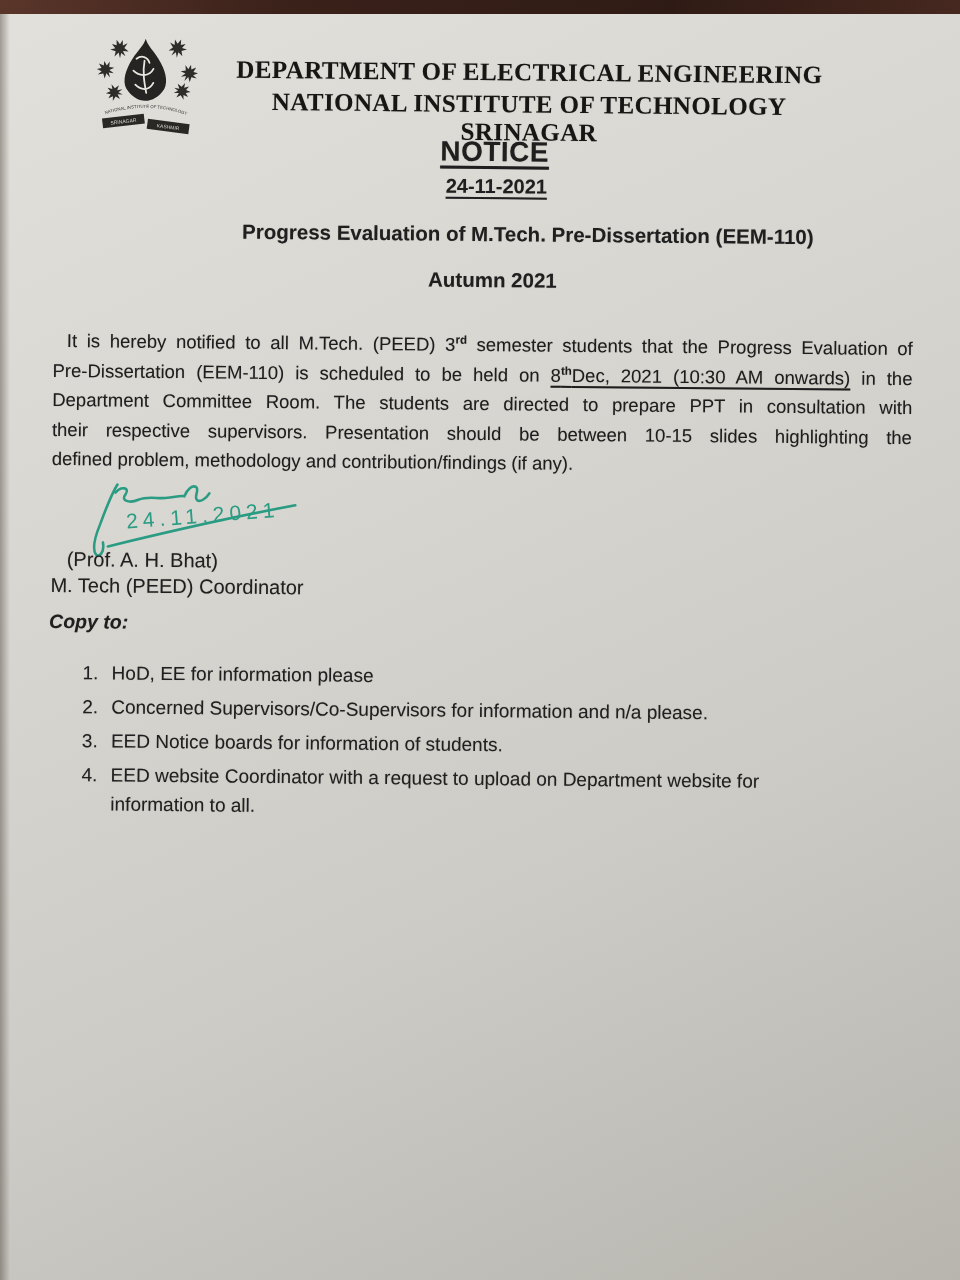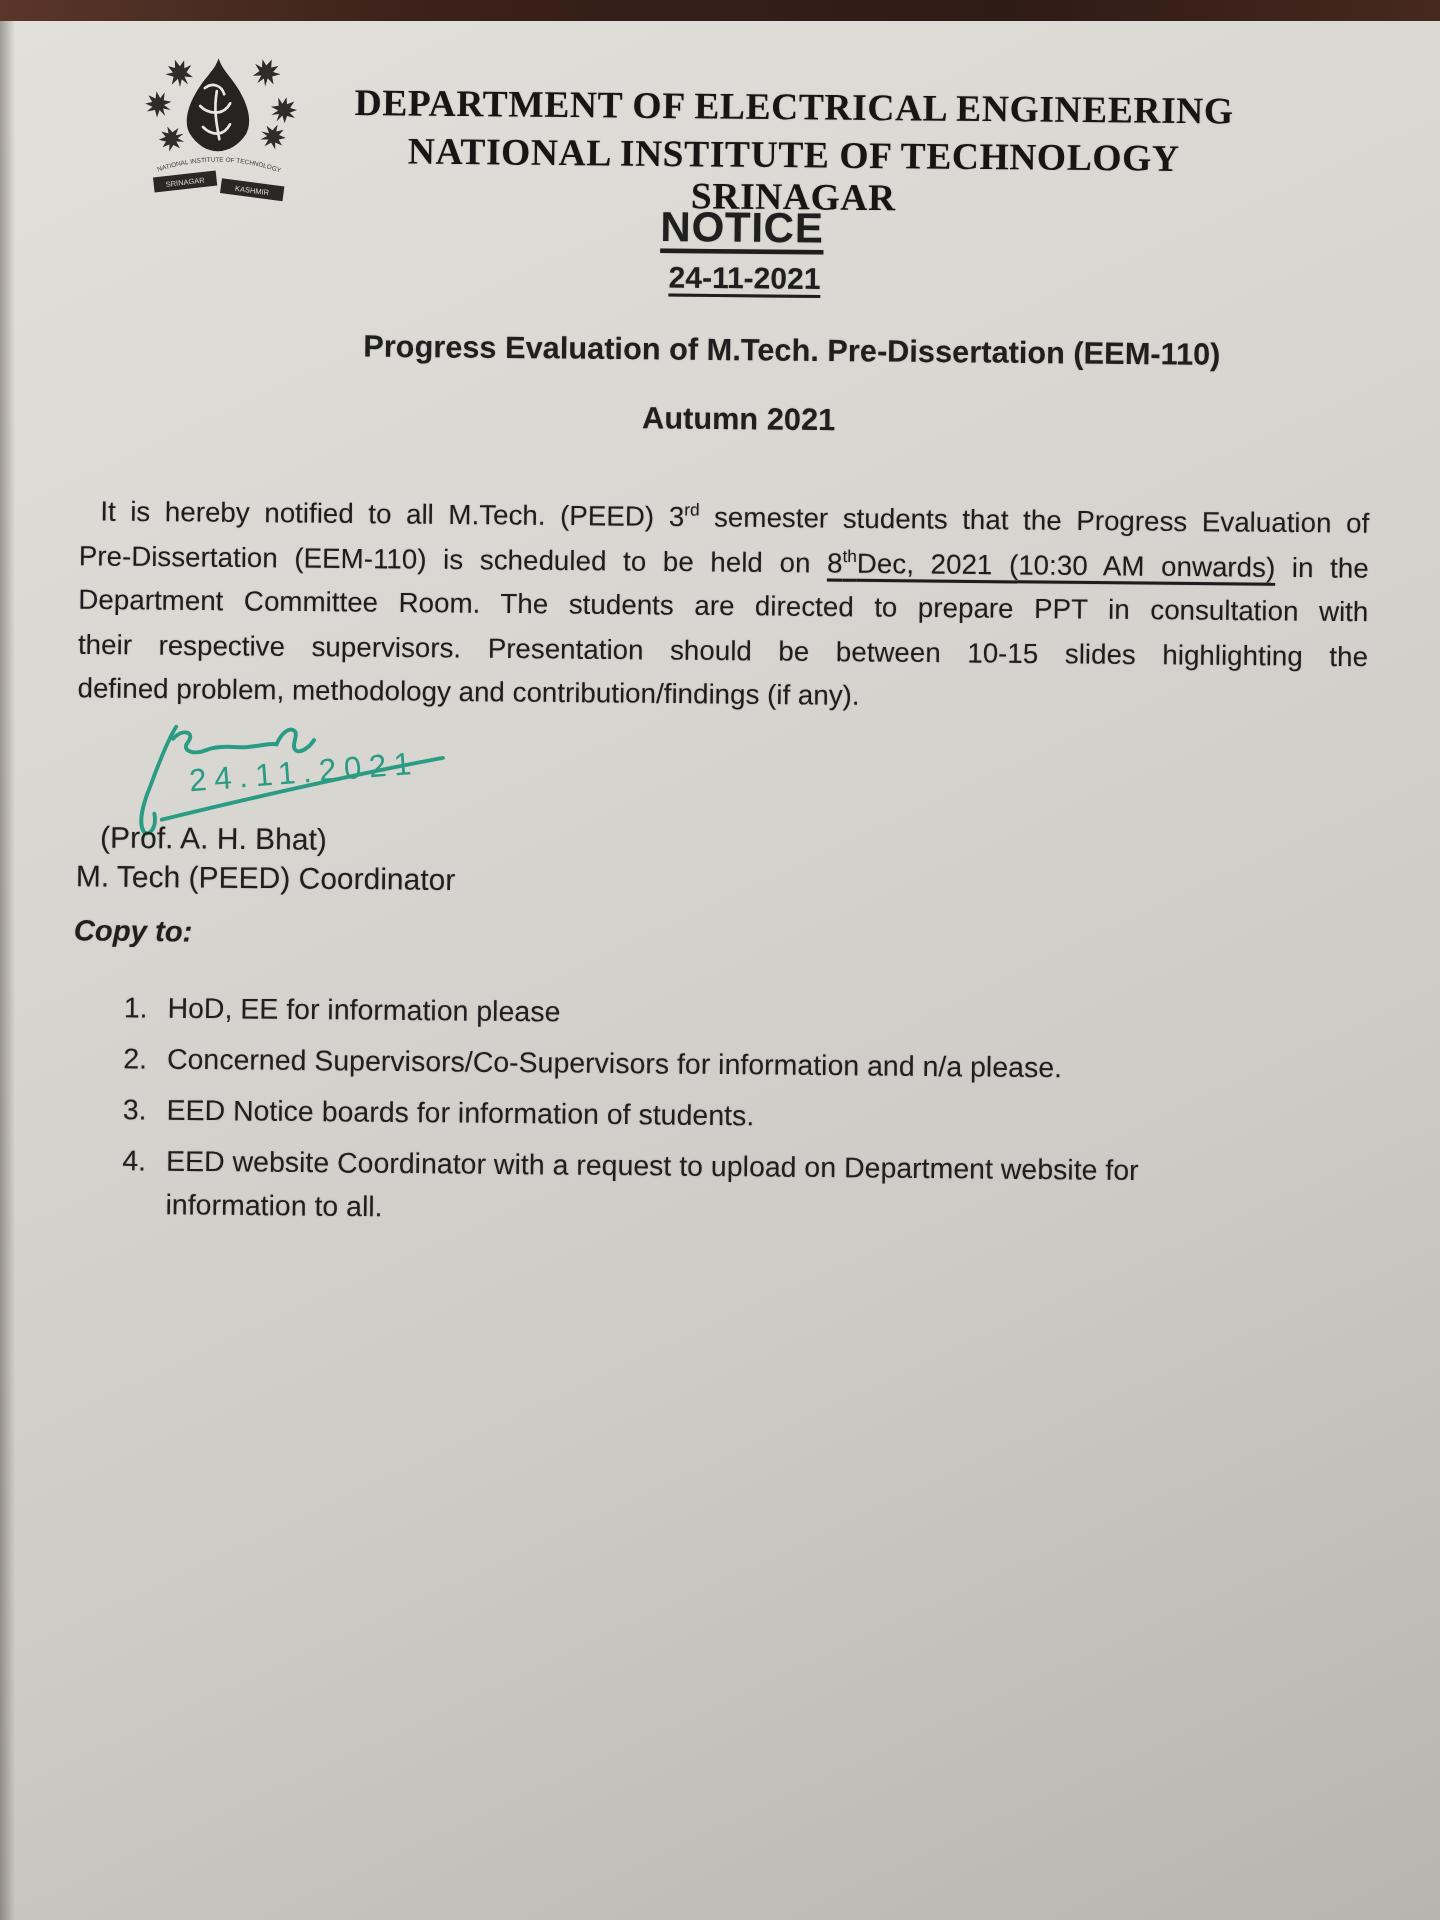--- a/index.html
+++ b/index.html
@@ -32,21 +32,21 @@
   .subject1{position:absolute;top:208px;left:100px;width:860px;text-align:center;
     font-weight:700;font-size:20.5px;}
   .subject2{position:absolute;top:254px;left:35px;width:920px;text-align:center;
     font-weight:700;font-size:20.5px;}
 
   .para{position:absolute;top:316px;left:56px;width:860px;font-size:18.5px;
     line-height:29.5px;color:#1d1d1d;}
   .pline{text-align:justify;text-align-last:justify;}
   .pline.first{text-indent:14px;}
   .pline.last{text-align:left;text-align-last:left;}
-  sup{font-size:.62em;vertical-align:super;line-height:0;}
+  sup{font-size:.62em;vertical-align:super;line-height:0;font-weight:bold;}
   .udate{text-decoration:underline;text-decoration-thickness:1.6px;text-underline-offset:4px;}
 
   .sig-svg{position:absolute;left:84px;top:466px;}
   .sig-date{position:absolute;left:130px;top:499px;font-size:21px;letter-spacing:5px;
     transform:rotate(-5deg);transform-origin:left top;white-space:nowrap;}
   .sig-name{position:absolute;left:72px;top:538px;font-size:20px;}
   .sig-role{position:absolute;left:56px;top:564px;font-size:20px;}
 
   .copy-label{position:absolute;left:55px;top:600px;font-size:19.5px;
     font-weight:700;font-style:italic;}

